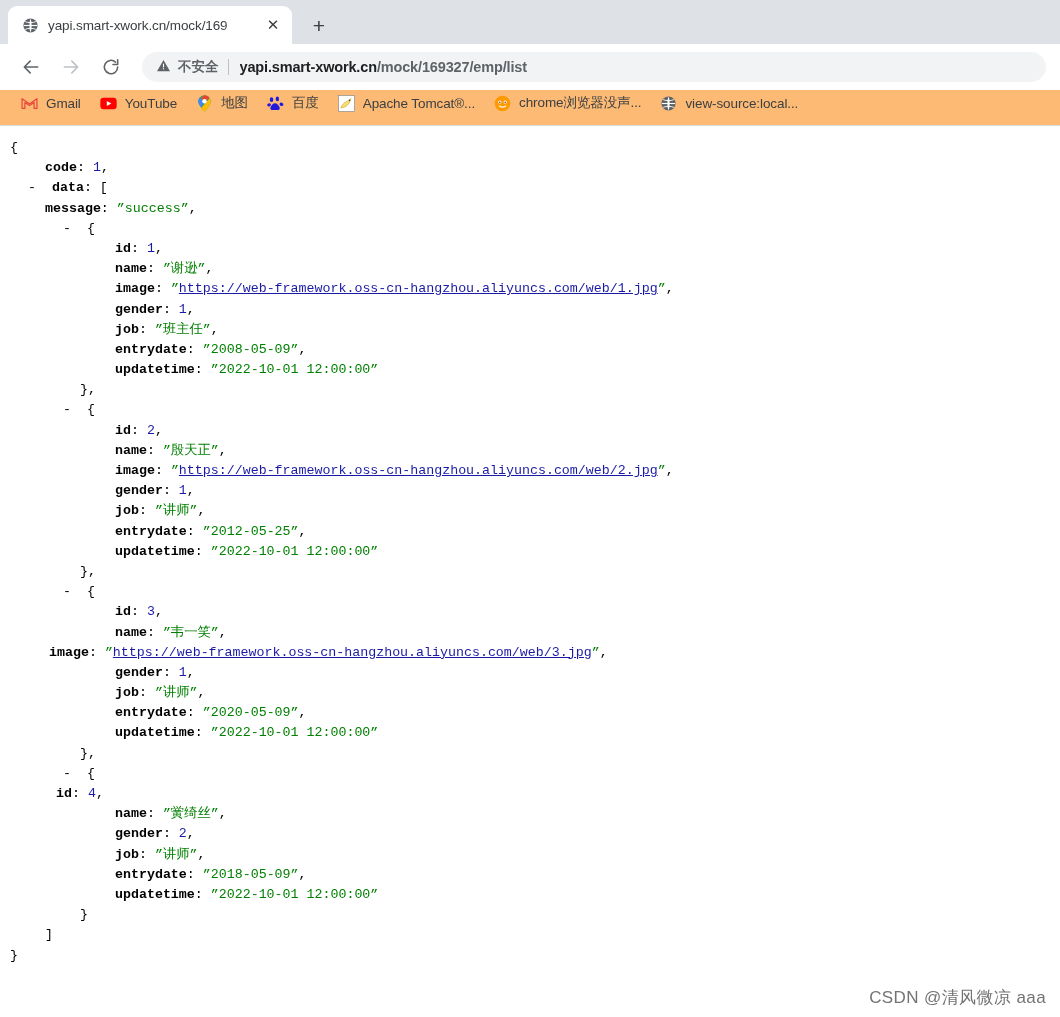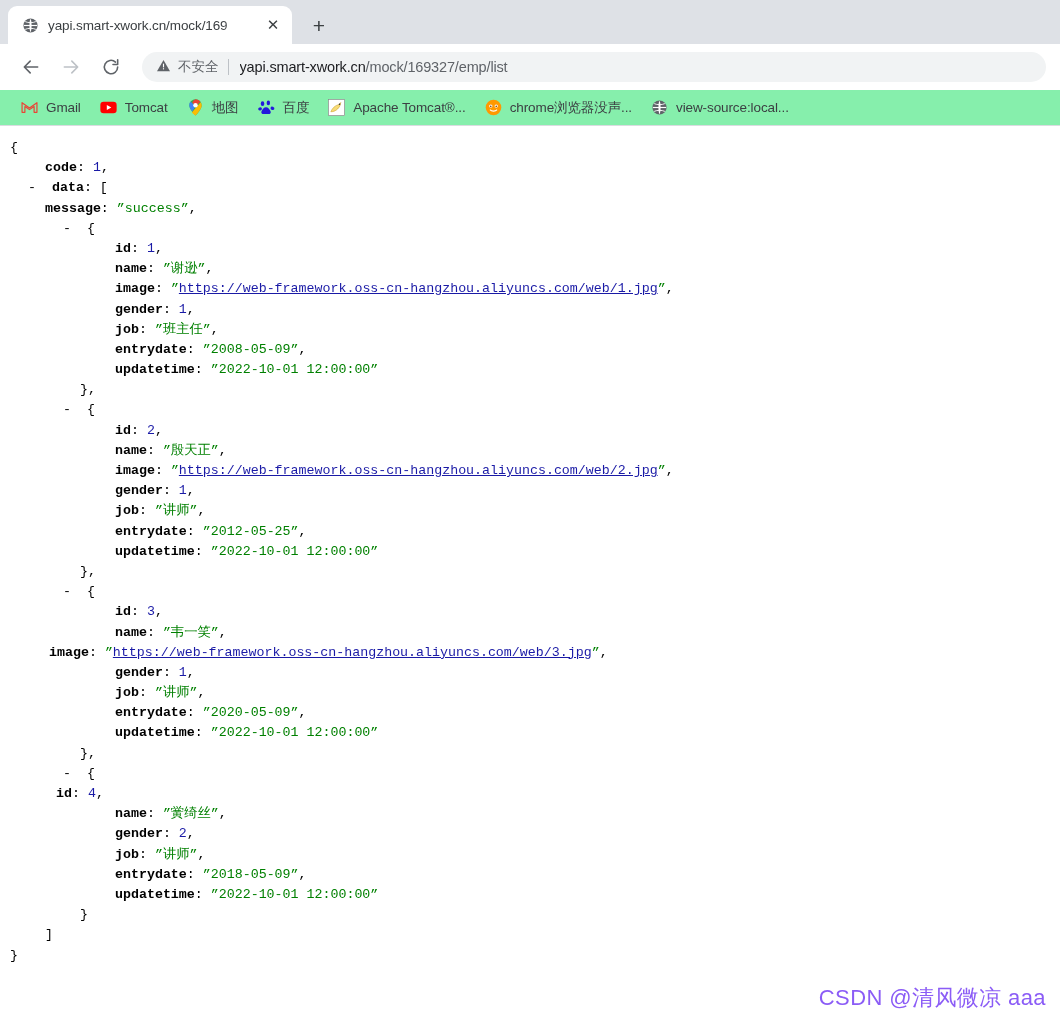--- a/index.html
+++ b/index.html
@@ -61,20 +61,21 @@
     border-radius: 50%;
     font-weight: 300;
     line-height: 1;
   }
 
   .toolbar {
     height: 46px;
     background: #ffffff;
     display: flex; align-items: center;
     padding: 0 14px 0 10px;
+    font-weight: bold;
   }
   .navbtn {
     width: 30px; height: 30px;
     margin-right: 10px;
     display: flex; align-items: center; justify-content: center;
     flex: 0 0 30px;
   }
   .navbtn svg { display: block; }
   .navbtn.first { margin-left: 6px; }
 
@@ -104,22 +105,22 @@
     font-size: 14.5px;
     white-space: nowrap;
     overflow: hidden;
     letter-spacing: -0.15px;
   }
   .url .host { color: #202124; }
   .url .path { color: #5f6368; }
 
   .bookmarks {
     height: 36px;
-    background: #86efac;
-    display: flex; align-items: center;
+    background: #fdba74;
+    display: flex; align-items: flex-start;
     padding: 0 10px 0 14px;
     border-bottom: 1px solid #dadce0;
   }
   .bm {
     display: flex; align-items: center;
     height: 26px;
     padding: 0 7px;
     border-radius: 4px;
     margin-right: 5px;
     white-space: nowrap;
@@ -164,22 +165,22 @@
   .toggle {
     color: #000000;
     font-weight: normal;
   }
 
   .watermark {
     position: absolute;
     right: 14px;
     bottom: 8px;
     font-family: "Liberation Sans", sans-serif;
-    font-size: 22px;
-    color: #8b5cf6;
+    font-size: 17px;
+    color: #737373;
     letter-spacing: 0.4px;
     white-space: nowrap;
   }
 </style>
 </head>
 <body>
 
 <div class="browser">
 
   <div class="tabstrip">
@@ -241,21 +242,21 @@
       <span class="bm-label">Gmail</span>
     </div>
 
     <div class="bm">
       <span class="bm-icon">
         <svg width="17" height="13" viewBox="0 0 24 18">
           <rect x="0.5" y="1" width="23" height="16" rx="4.6" fill="#ff0000"></rect>
           <path d="M9.6 5.3l6.4 3.7-6.4 3.7z" fill="#ffffff"></path>
         </svg>
       </span>
-      <span class="bm-label">Tomcat</span>
+      <span class="bm-label">YouTube</span>
     </div>
 
     <div class="bm">
       <span class="bm-icon">
         <svg width="15" height="17" viewBox="0 0 18 22">
           <path d="M9 21.5C9 21.5 17 13.2 17 8.4A8 8 0 1 0 1 8.4C1 13.2 9 21.5 9 21.5z" fill="#34a853"></path>
           <path d="M9 21.5C9 21.5 17 13.2 17 8.4c0-1.6-.5-3-1.3-4.2L4.2 17.5C6.6 20.2 9 21.5 9 21.5z" fill="#fbbc04"></path>
           <path d="M2.4 3.2A8 8 0 0 0 1 8.4c0 2.3 1.8 5.3 3.7 7.8L9 9.5 2.4 3.2z" fill="#4285f4"></path>
           <path d="M9 .4c2.6 0 4.9 1.3 6.4 3.2L9 9.5 4.7 4.6A8 8 0 0 1 9 .4z" fill="#ea4335"></path>
           <circle cx="9" cy="8.2" r="2.9" fill="#ffffff"></circle>

